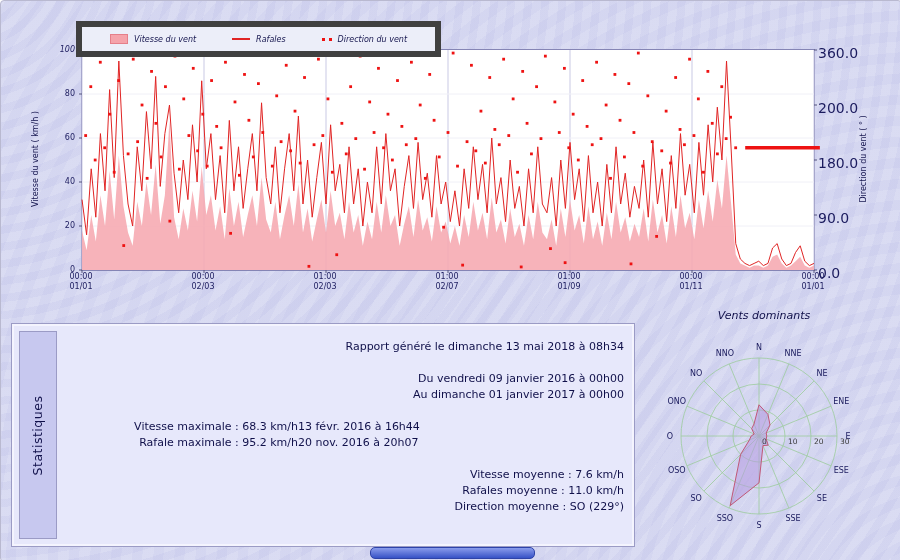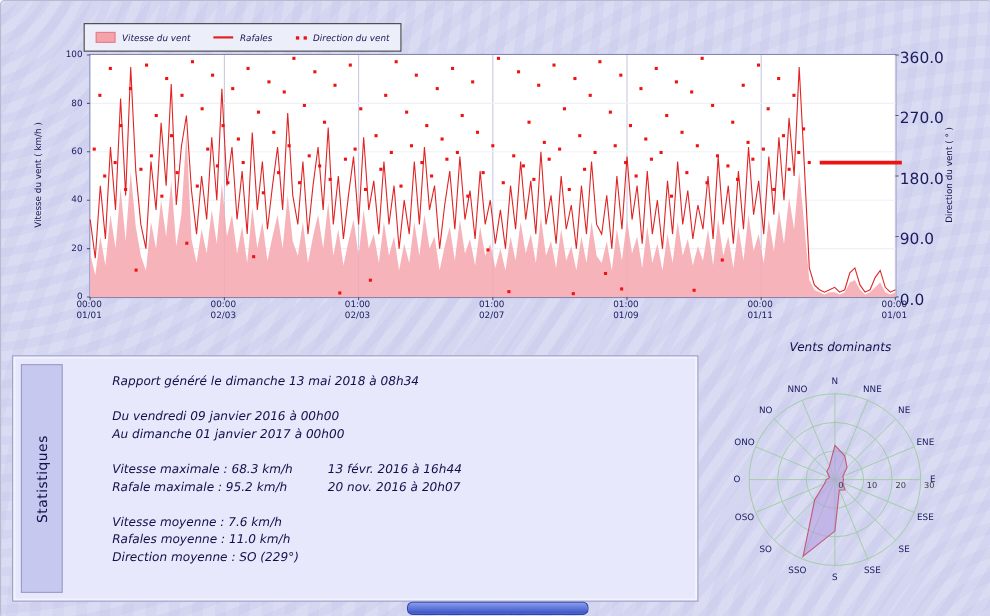--- a/index.html
+++ b/index.html
@@ -10,22 +10,22 @@
   }
   .window::before{
     content:"";position:absolute;inset:0;pointer-events:none;
     background:
       repeating-radial-gradient(circle at -4% -8%, rgba(130,130,210,0.05) 0 8px, rgba(255,255,255,0.05) 8px 17px),
       repeating-radial-gradient(circle at 104% 112%, rgba(130,130,210,0.045) 0 10px, rgba(255,255,255,0.045) 10px 21px);
   }
   
   .legend{
     position:absolute;left:75px;top:20px;height:24px;z-index:3;
-    display:inline-flex;align-items:center;gap:21px;padding:0 10px;
-    background:#eceef9;border:1px solid #404040;
+    display:inline-flex;align-items:center;gap:36px;padding:0 28px;
+    background:#eceef9;border:6px solid #404040;
   }
   .legend-item{display:flex;align-items:center;gap:6px;font-size:8px;font-style:italic;color:#15154e;}
   .swatch-area{width:16px;height:8px;background:#f5a3ab;border:1px solid #e57f8a;}
   .swatch-line{width:18px;height:0;border-top:2px solid #e02424;}
   .swatch-dots{width:3px;height:3px;background:#ee1212;box-shadow:7px 0 0 #ee1212;margin-right:7px;}
   .plot-area{position:absolute;left:80px;top:48px;width:732px;height:220px;background:#ffffff;border:1px solid #8585b5;}
   #plot-svg{position:absolute;left:0;top:0;overflow:visible;}
   .axis-title{position:absolute;font-size:8px;color:#15154e;white-space:nowrap;z-index:2;}
   .axis-title-left{top:158px;left:34px;transform:translate(-50%,-50%) rotate(-90deg);}
   .axis-title-right{top:158px;left:862px;transform:translate(-50%,-50%) rotate(-90deg);}
@@ -40,21 +40,21 @@
   .stats-panel{
     position:absolute;left:10px;top:322px;width:622px;height:222px;
     background:#e7e8fb;border:1px solid #9b9bc5;box-shadow:inset 0 0 0 2px #f4f4fe;
   }
   .stats-strip{
     position:absolute;left:7px;top:7px;width:36px;height:206px;
     background:#c7c8ef;border:1px solid #9b9bc5;
     display:flex;align-items:center;justify-content:center;
   }
   .stats-strip-label{transform:rotate(-90deg);font-size:12.5px;color:#10104a;letter-spacing:0.5px;white-space:nowrap;}
-  .stats-body{position:absolute;left:90px;top:15px;right:10px;font-size:11px;font-style:italic;color:#10104a;line-height:16px;}
+  .stats-body{position:absolute;left:90px;top:15px;right:10px;font-size:11px;color:#10104a;line-height:16px;text-align:right;}
   .stats-body .spacer{height:16px;}
   .stats-body .row{display:flex;}
   .stats-body .row .lab{width:196px;}
   
   .rose-title{position:absolute;left:663px;top:308px;width:200px;text-align:center;font-size:11px;font-style:italic;color:#10104a;}
   #rose-svg{position:absolute;left:663px;top:330px;overflow:visible;}
   .rose-dir{font-size:8px;fill:#1b1b5e;}
   .rose-scale{font-size:7.5px;fill:#3a3a3a;}
   
   .bottom-bar{
@@ -84,27 +84,27 @@
 
   <div class="axis-title axis-title-left">Vitesse du vent ( km/h )</div>
   <div class="axis-title axis-title-right">Direction du vent ( ° )</div>
 
   <div class="tick-layer" id="y-left-ticks">
       <span style="top: 216px;">0</span>
       <span style="top: 172px;">20</span>
       <span style="top: 128px;">40</span>
       <span style="top: 84px;">60</span>
       <span style="top: 40px; padding-left: 36px;">80</span>
-      <span style="top: -4px;">100</span>
+      <span style="top: -4px; font-style: italic;">100</span>
     </div>
   <div class="tick-layer" id="y-right-ticks">
       <span style="top: 216px;">0.0</span>
       <span style="top: 161px;">90.0</span>
       <span style="top: 106px;">180.0</span>
-      <span style="top: 51px;">270.0</span>
+      <span style="top: 51px;">200.0</span>
       <span style="top: -4px;">360.0</span>
     </div>
   <div class="tick-layer" id="x-ticks">
       <div class="x-tick" style="left: -32px;">
         <div>00:00</div>
         <div>01/01</div>
       </div>
       <div class="x-tick" style="left: 90px;">
         <div>00:00</div>
         <div>02/03</div>

